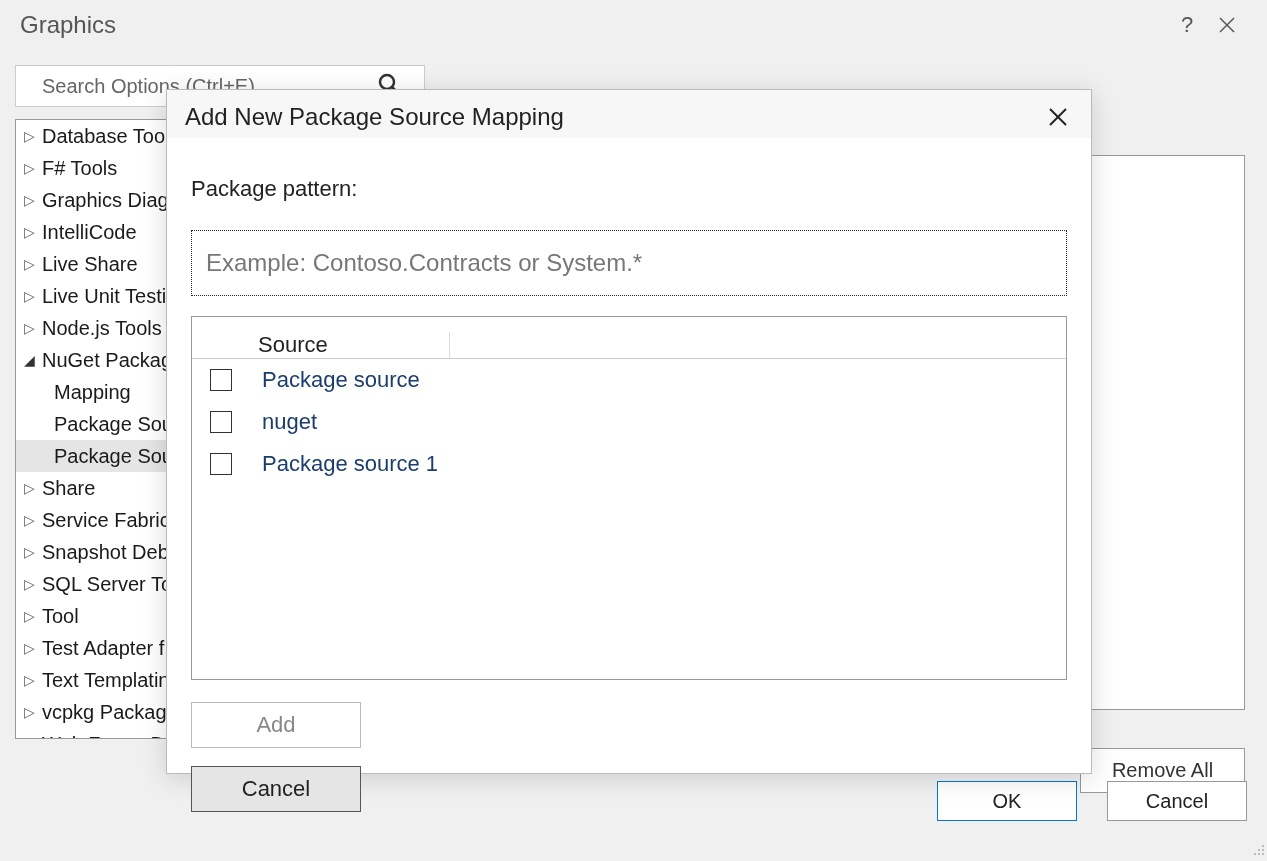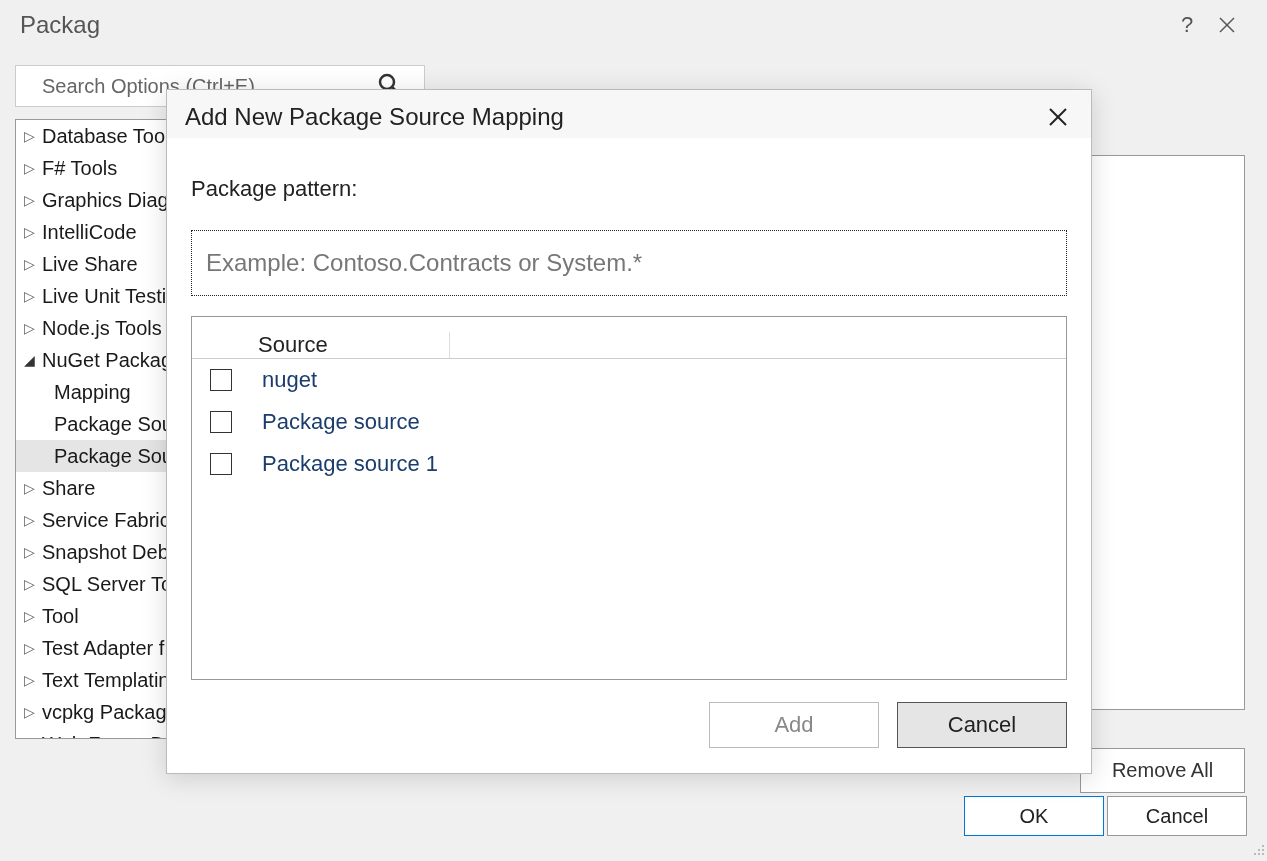--- a/index.html
+++ b/index.html
@@ -129,24 +129,24 @@
       border: 1px solid #999;
       background: #fff;
       font-size: 20px;
       color: #333;
       display: flex;
       align-items: center;
       justify-content: center;
     }
     .dialog-buttons {
       position: absolute;
-      bottom: 25px;
+      bottom: 40px;
       right: 20px;
       display: flex;
-      gap: 3px;
+      gap: 30px;
       padding-left: 20px;
     }
     .btn {
       width: 140px;
       height: 40px;
       border: 1px solid #999;
       background: #fff;
       font-size: 20px;
       color: #222;
       display: flex;
@@ -265,20 +265,21 @@
       font-size: 22px;
       color: #1a3d6d;
       padding-left: 12px;
     }
     .modal-buttons {
       display: flex;
       justify-content: flex-end;
       gap: 18px;
       margin-top: 22px;
       padding-right: 0;
+      flex-direction: column;
     }
     .mbtn {
       width: 170px;
       height: 46px;
       font-size: 22px;
       display: flex;
       align-items: center;
       justify-content: center;
     }
     .mbtn.add {
@@ -290,21 +291,21 @@
       border: 1.5px solid #555;
       background: #e5e5e5;
       color: #222;
     }
   </style>
 </head>
 <body>
 
 <div class="options-window">
   <div class="options-titlebar">
-    <div class="options-title">Packag</div>
+    <div class="options-title">Graphics</div>
     <div class="title-help">?</div>
     <div class="title-close">
       <svg width="20" height="20" viewBox="0 0 20 20">
           <line x1="3" y1="3" x2="17" y2="17" stroke="#555" stroke-width="1.5"></line>
           <line x1="17" y1="3" x2="3" y2="17" stroke="#555" stroke-width="1.5"></line>
         </svg>
     </div>
   </div>
 
   <div class="options-body">
@@ -442,27 +443,27 @@
       <div class="grid-header">
         <div class="grid-h-chk"></div>
         <div class="grid-h-source">Source</div>
         <div class="grid-h-rest"></div>
       </div>
       <div id="grid-rows">
           <div class="grid-row">
             <div class="grid-chk-cell">
               <div class="chk"></div>
             </div>
-            <div class="grid-name">nuget</div>
+            <div class="grid-name">Package source</div>
           </div>
           <div class="grid-row">
             <div class="grid-chk-cell">
               <div class="chk"></div>
             </div>
-            <div class="grid-name">Package source</div>
+            <div class="grid-name">nuget</div>
           </div>
           <div class="grid-row">
             <div class="grid-chk-cell">
               <div class="chk"></div>
             </div>
             <div class="grid-name">Package source 1</div>
           </div>
         </div>
     </div>
 

